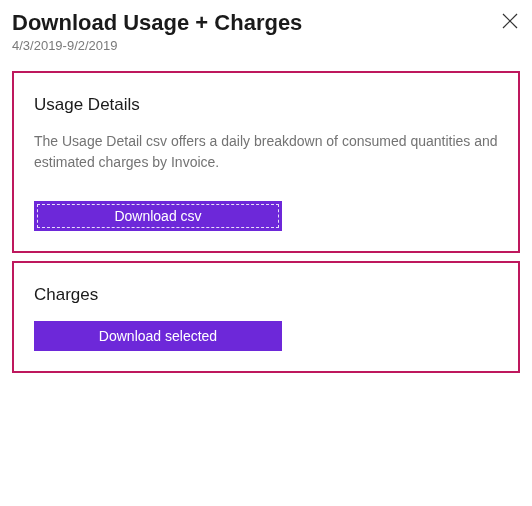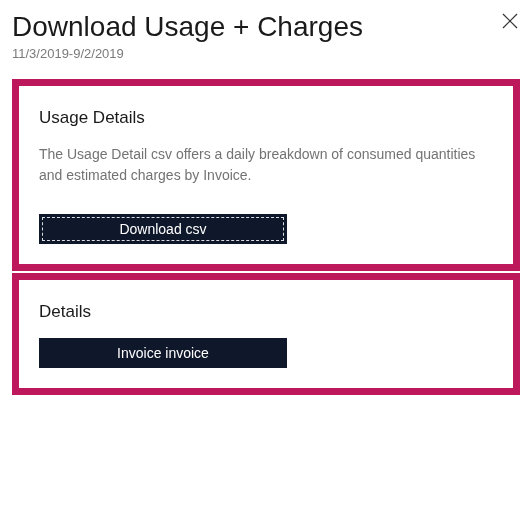--- a/index.html
+++ b/index.html
@@ -17,93 +17,93 @@
     .header {
       display: flex;
       justify-content: space-between;
       align-items: flex-start;
       margin-bottom: 18px;
     }
     .header-text {
       flex: 1;
     }
     .title {
-      font-size: 28px;
-      font-weight: 400;
+      font-size: 22px;
+      font-weight: 700;
       color: #1a1a1a;
       line-height: 1.2;
     }
     .date-range {
       font-size: 13px;
       color: #7a7a7a;
       margin-top: 2px;
     }
     .close-btn {
       font-size: 20px;
       color: #333;
       cursor: pointer;
       padding: 2px 2px;
       line-height: 1;
       background: none;
       border: none;
     }
     .card {
-      border: 7px solid #be185d;
+      border: 2px solid #be185d;
       padding: 22px 20px 20px 20px;
-      margin-bottom: 2px;
+      margin-bottom: 8px;
     }
     .card-title {
       font-size: 17px;
       font-weight: 400;
       color: #1a1a1a;
       margin-bottom: 16px;
     }
     .card-desc {
       font-size: 14px;
       color: #737373;
       line-height: 1.5;
       margin-bottom: 28px;
     }
     .download-btn {
       display: inline-block;
-      background: #0f172a;
+      background: #6d28d9;
       color: #fff;
       border: none;
       font-size: 14px;
       padding: 7px 0;
       width: 248px;
       text-align: center;
       cursor: pointer;
       font-family: inherit;
     }
     .download-btn.focused {
       outline: 1px dashed rgba(255,255,255,0.85);
       outline-offset: -4px;
     }
   </style>
 </head>
 <body>
 
 <div class="header">
   <div class="header-text">
     <div class="title">Download Usage + Charges</div>
-    <div class="date-range">11/3/2019-9/2/2019</div>
+    <div class="date-range">4/3/2019-9/2/2019</div>
   </div>
   <button class="close-btn">
     <span>
       <svg width="16" height="16" viewBox="0 0 16 16">
           <line x1="1" y1="1" x2="15" y2="15" stroke="#333" stroke-width="1.2"></line>
           <line x1="15" y1="1" x2="1" y2="15" stroke="#333" stroke-width="1.2"></line>
         </svg>
     </span>
   </button>
 </div>
 
 <div class="card">
   <div class="card-title">Usage Details</div>
   <div class="card-desc">The Usage Detail csv offers a daily breakdown of consumed quantities and estimated charges by Invoice.</div>
   <button class="download-btn focused">Download csv</button>
 </div>
 
 <div class="card">
-  <div class="card-title">Details</div>
-  <button class="download-btn">Invoice invoice</button>
+  <div class="card-title">Charges</div>
+  <button class="download-btn">Download selected</button>
 </div>
 
 </body></html>

